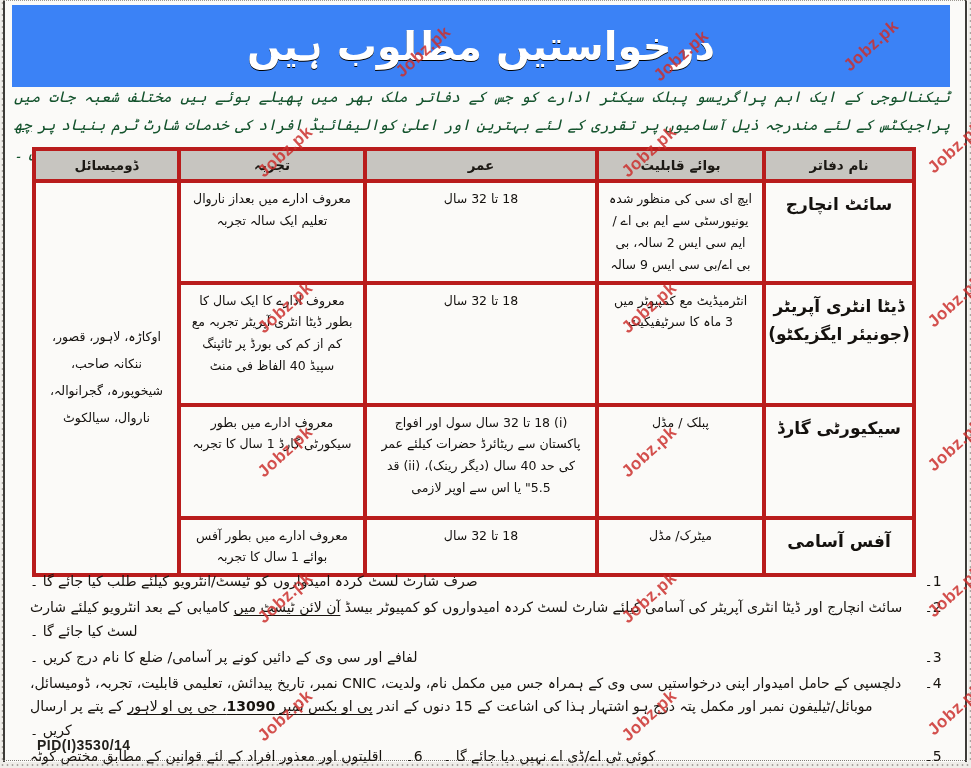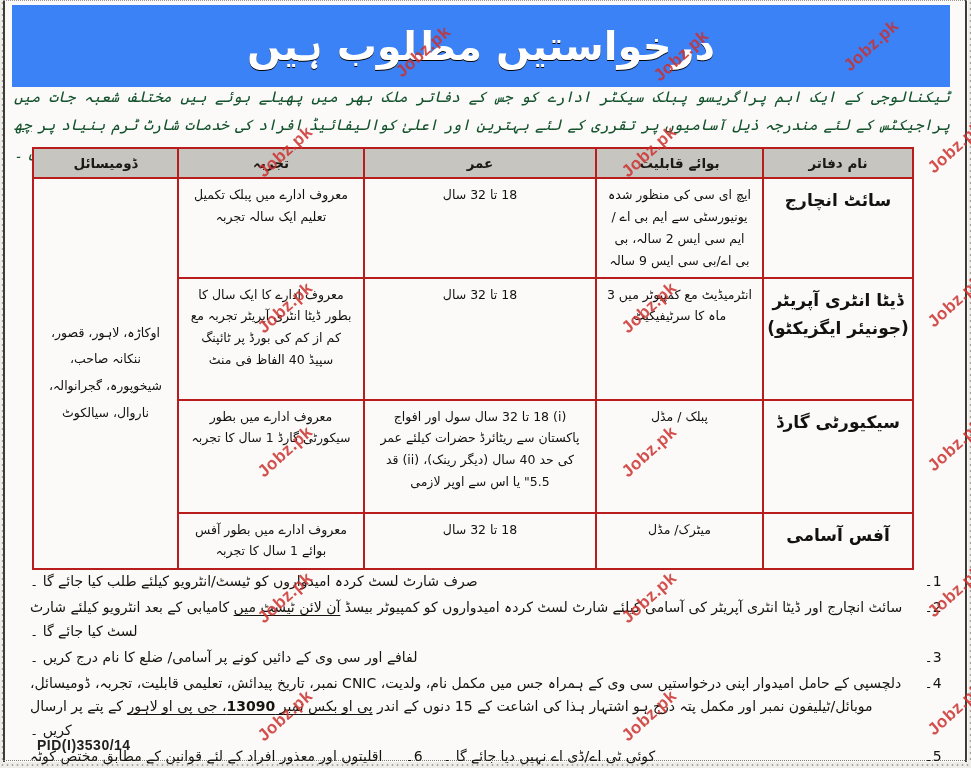--- a/index.html
+++ b/index.html
@@ -31,21 +31,21 @@
     position:absolute;left:14px;top:84px;width:936px;height:60px;
     direction:rtl;text-align:justify;text-align-last:left;
     font-size:15px;line-height:1.85;color:#14532d;word-spacing:1px;font-style:italic;
   }
   
   table.jobs{
     position:absolute;left:32px;top:147px;width:880px;table-layout:fixed;
     border-collapse:collapse;direction:rtl;
     border:2px solid #22201c;
   }
-  table.jobs th,table.jobs td{border:2px solid #b91c1c;overflow:hidden;text-align:center;}
+  table.jobs th,table.jobs td{border:4px solid #b91c1c;overflow:hidden;text-align:center;}
   table.jobs thead th{
     background:#c7c5c0;height:24px;font-size:13.5px;font-weight:600;
     color:#1c1914;padding:2px 4px;
   }
   td.cell{vertical-align:top;padding:5px 9px;font-size:12.5px;line-height:1.75;text-align:right;}
   td.post{font-weight:bold;font-size:17px;text-align:center;padding-top:7px;line-height:1.7;vertical-align:top;margin-left:44px;}
   td.age-c{text-align:center;}
   td.domicile{vertical-align:middle;text-align:center;font-size:12.5px;line-height:2.15;padding:4px 7px;}
   tr.r1{height:88px;}  tr.r2{height:122px;}  tr.r3{height:113px;}  tr.r4{height:56px;}
   
@@ -104,21 +104,21 @@
         <th>عمر</th>
         <th>تجربہ</th>
         <th>ڈومیسائل</th>
       </tr>
     </thead>
     <tbody>
       <tr class="r1">
         <td class="post">سائٹ انچارج</td>
         <td class="cell">ایچ ای سی کی منظور شدہ یونیورسٹی سے ایم بی اے / ایم سی ایس 2 سالہ، بی بی اے/بی سی ایس 9 سالہ</td>
         <td class="cell age-c">18 تا 32 سال</td>
-        <td class="cell">معروف ادارے میں پبلک تکمیل تعلیم ایک سالہ تجربہ</td>
+        <td class="cell">معروف ادارے میں بعداز ناروال تعلیم ایک سالہ تجربہ</td>
         <td class="domicile" rowspan="4">اوکاڑہ، لاہور، قصور، ننکانہ صاحب، شیخوپورہ، گجرانوالہ، ناروال، سیالکوٹ</td>
       </tr>
       <tr class="r2">
         <td class="post">ڈیٹا انٹری آپریٹر (جونیئر ایگزیکٹو)</td>
         <td class="cell">انٹرمیڈیٹ مع کمپیوٹر میں 3 ماہ کا سرٹیفیکیٹ</td>
         <td class="cell age-c">18 تا 32 سال</td>
         <td class="cell">معروف ادارے کا ایک سال کا بطور ڈیٹا انٹری آپریٹر تجربہ مع کم از کم کی بورڈ پر ٹائپنگ سپیڈ 40 الفاظ فی منٹ</td>
       </tr>
       <tr class="r3">
         <td class="post">سیکیورٹی گارڈ</td>

